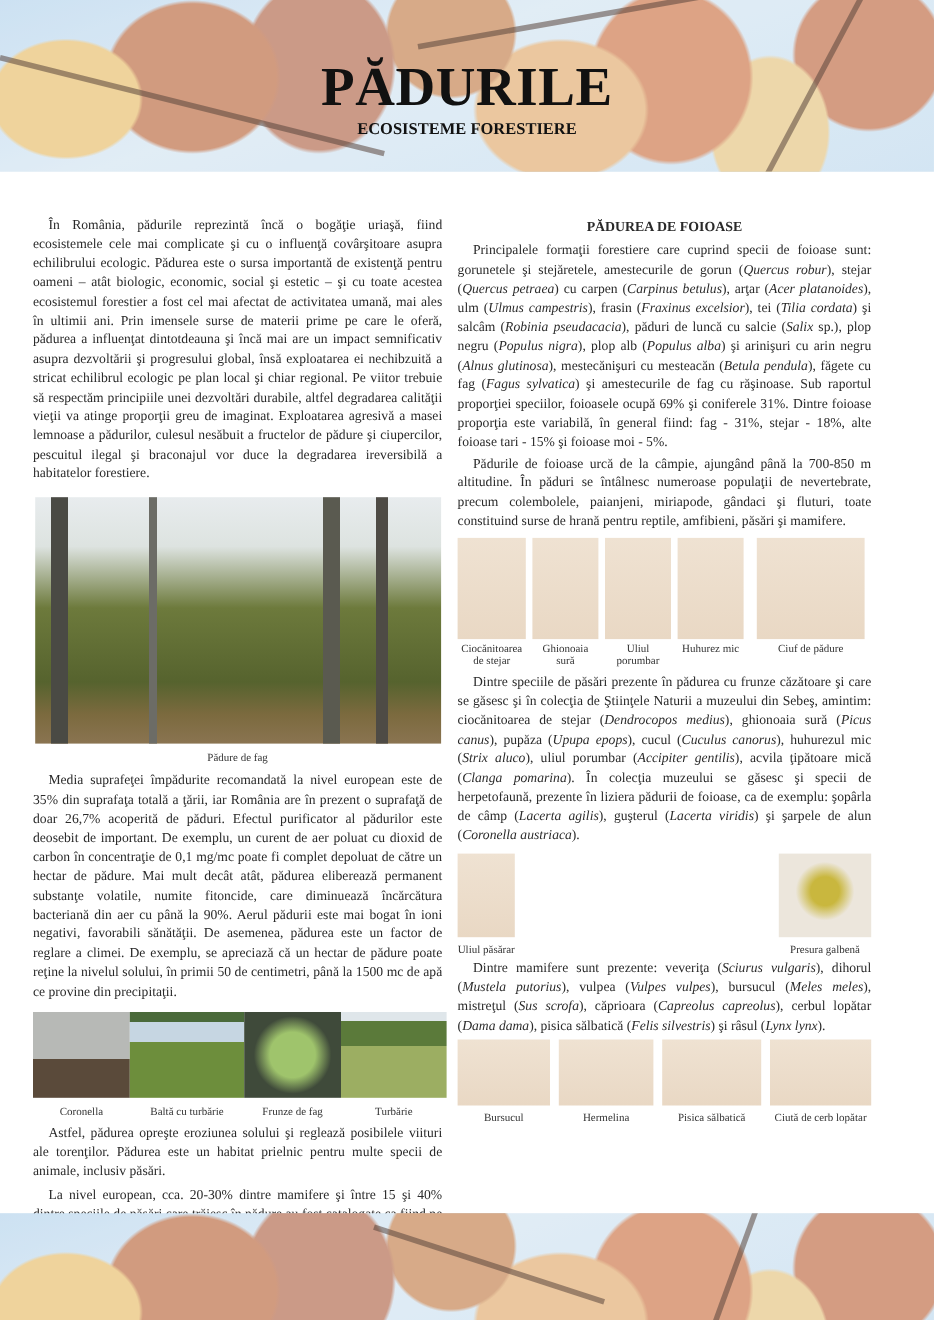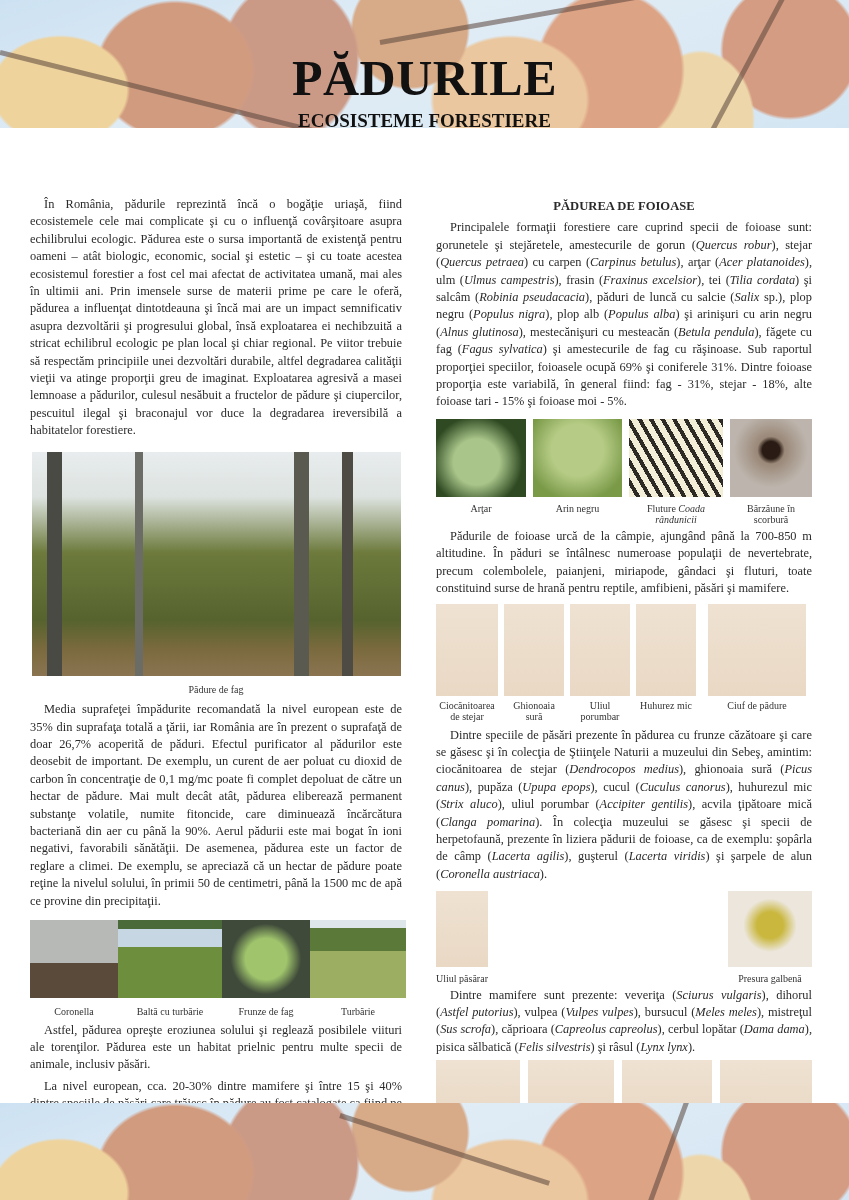--- a/index.html
+++ b/index.html
@@ -10,29 +10,29 @@
       radial-gradient(ellipse 80px 70px at 175px 70px,#c0754e 0 95%,transparent 100%),
       radial-gradient(ellipse 70px 80px at 290px 60px,#b87459 0 95%,transparent 100%),
       radial-gradient(ellipse 60px 60px at 410px 30px,#c88a5b 0 95%,transparent 100%),
       radial-gradient(ellipse 80px 65px at 510px 100px,#e3b27a 0 95%,transparent 100%),
       radial-gradient(ellipse 75px 80px at 610px 70px,#d08056 0 95%,transparent 100%),
       radial-gradient(ellipse 55px 70px at 700px 120px,#e7c88a 0 95%,transparent 100%),
       radial-gradient(ellipse 70px 70px at 790px 50px,#c47652 0 95%,transparent 100%),
       linear-gradient(160deg,#b9d6ee 0%,#d6e6f2 40%,#c3dcef 100%);}
   .banner::after{content:"";position:absolute;inset:0;background:rgba(255,255,255,0.28);}
   .banner .branch{position:absolute;height:5px;background:rgba(90,70,60,0.55);transform-origin:left center;z-index:1;}
-  .banner-top{top:0;height:128px;}
+  .banner-top{top:0;height:156px;}
   .banner-bottom{top:1103px;height:97px;}
   .titles{position:absolute;top:50px;left:0;width:849px;text-align:center;z-index:3;}
   .title{font-size:50px;font-weight:bold;color:#111;letter-spacing:0.5px;line-height:56px;}
-  .subtitle{font-size:19px;font-weight:bold;color:#111;margin-top:4px;}
+  .subtitle{font-size:15px;font-weight:bold;color:#111;margin-top:4px;}
   .col{position:absolute;font-size:12.4px;line-height:17.4px;text-align:justify;}
   .col p{margin:0;text-indent:14px;}
   .left{left:30px;top:196px;width:372px;}
-  .right{left:436px;top:198px;width:376px;}
+  .right{left:416px;top:198px;width:376px;}
   .sec-title{text-align:center;font-weight:bold;font-size:12.6px;margin-bottom:4px;}
   .photo{display:block;border:0;}
   .cap{text-align:center;font-size:10px;line-height:11.5px;color:#333;}
   .fig-row{display:flex;justify-content:space-between;align-items:flex-start;}
   .fig{display:flex;flex-direction:column;align-items:center;}
   .forest{margin:12px 0 0 2px;width:369px;height:224px;
     background:
      linear-gradient(90deg,transparent 0 4%,#4a4a44 4% 8%,transparent 8% 28%,#6c6c66 28% 30%,transparent 30% 71%,#5a5a50 71% 75%,transparent 75% 84%,#4e4b45 84% 87%,transparent 87%),
      linear-gradient(180deg,#e8ecee 0%,#dde3e0 20%,#6d7a3c 45%,#56632e 75%,#7b6a3e 88%,#8a7451 100%);}
   .i em{}
@@ -75,38 +75,20 @@
     </div>
   </div>
   <p style="margin-top:4px">Astfel, pădurea opreşte eroziunea solului şi reglează posibilele viituri ale torenţilor. Pădurea este un habitat prielnic pentru multe specii de animale, inclusiv păsări.</p>
   <p style="margin-top:4px">La nivel european, cca. 20-30% dintre mamifere şi între 15 şi 40% dintre speciile de păsări care trăiesc în pădure au fost catalogate ca fiind pe cale de dispariţie.</p>
 </div>
 
 <div class="col right i">
   <div class="sec-title">PĂDUREA DE FOIOASE</div>
   <p>Principalele formaţii forestiere care cuprind specii de foioase sunt: gorunetele şi stejăretele, amestecurile de gorun (<em>Quercus robur</em>), stejar (<em>Quercus petraea</em>) cu carpen (<em>Carpinus betulus</em>), arţar (<em>Acer platanoides</em>), ulm (<em>Ulmus campestris</em>), frasin (<em>Fraxinus excelsior</em>), tei (<em>Tilia cordata</em>) şi salcâm (<em>Robinia pseudacacia</em>), păduri de luncă cu salcie (<em>Salix</em> sp.), plop negru (<em>Populus nigra</em>), plop alb (<em>Populus alba</em>) şi arinişuri cu arin negru (<em>Alnus glutinosa</em>), mestecănişuri cu mesteacăn (<em>Betula pendula</em>), făgete cu fag (<em>Fagus sylvatica</em>) şi amestecurile de fag cu răşinoase. Sub raportul proporţiei speciilor, foioasele ocupă 69% şi coniferele 31%. Dintre foioase proporţia este variabilă, în general fiind: fag - 31%, stejar - 18%, alte foioase tari - 15% şi foioase moi - 5%.</p>
 
-  <div class="fig-row" style="margin-top:8px">
-    <div class="fig" style="width:90px">
-      <div class="photo" style="width:90px;height:78px;background:radial-gradient(circle at 45% 55%,#a9c58a 0 35%,#2f4a22 70%);"></div>
-      <div class="cap" style="margin-top:6px">Arţar</div>
-    </div>
-    <div class="fig" style="width:89px">
-      <div class="photo" style="width:89px;height:78px;background:radial-gradient(circle at 50% 40%,#b6cc86 0 40%,#7a9a48 80%);"></div>
-      <div class="cap" style="margin-top:6px">Arin negru</div>
-    </div>
-    <div class="fig" style="width:94px">
-      <div class="photo" style="width:94px;height:78px;background:repeating-linear-gradient(60deg,#f2eed8 0 6px,#2d2a26 6px 10px);"></div>
-      <div class="cap" style="margin-top:6px">Fluture <em>Coada rândunicii</em></div>
-    </div>
-    <div class="fig" style="width:82px">
-      <div class="photo" style="width:82px;height:78px;background:radial-gradient(circle at 50% 40%,#2a1c14 0 14%,#9a8878 22%,#bdb5ad 60%);"></div>
-      <div class="cap" style="margin-top:6px">Bărzăune în scorbură</div>
-    </div>
-  </div>
   <p style="margin-top:2px">Pădurile de foioase urcă de la câmpie, ajungând până la 700-850 m altitudine. În păduri se întâlnesc numeroase populaţii de nevertebrate, precum colembolele, paianjeni, miriapode, gândaci şi fluturi, toate constituind surse de hrană pentru reptile, amfibieni, păsări şi mamifere.</p>
 
   <div class="fig-row" style="margin-top:6px">
     <div class="fig" style="width:62px">
       <div class="photo bird" style="width:62px;height:92px;"></div>
       <div class="cap" style="margin-top:4px">Ciocănitoarea de stejar</div>
     </div>
     <div class="fig" style="width:60px">
       <div class="photo bird" style="width:60px;height:92px;"></div>
       <div class="cap" style="margin-top:4px">Ghionoaia sură</div>
@@ -129,21 +111,21 @@
   <div class="fig-row" style="margin-top:8px">
     <div class="fig" style="width:52px">
       <div class="photo bird" style="width:52px;height:76px;"></div>
       <div class="cap" style="margin-top:6px">Uliul păsărar</div>
     </div>
     <div class="fig" style="width:84px">
       <div class="photo" style="width:84px;height:76px;background:radial-gradient(circle at 50% 45%,#c9b73e 0 22%,#ece6dc 45%);"></div>
       <div class="cap" style="margin-top:6px">Presura galbenă</div>
     </div>
   </div>
-  <p style="margin-top:2px">Dintre mamifere sunt prezente: veveriţa (<em>Sciurus vulgaris</em>), dihorul (<em>Astfel putorius</em>), vulpea (<em>Vulpes vulpes</em>), bursucul (<em>Meles meles</em>), mistreţul (<em>Sus scrofa</em>), căprioara (<em>Capreolus capreolus</em>), cerbul lopătar (<em>Dama dama</em>), pisica sălbatică (<em>Felis silvestris</em>) şi râsul (<em>Lynx lynx</em>).</p>
+  <p style="margin-top:2px">Dintre mamifere sunt prezente: veveriţa (<em>Sciurus vulgaris</em>), dihorul (<em>Mustela putorius</em>), vulpea (<em>Vulpes vulpes</em>), bursucul (<em>Meles meles</em>), mistreţul (<em>Sus scrofa</em>), căprioara (<em>Capreolus capreolus</em>), cerbul lopătar (<em>Dama dama</em>), pisica sălbatică (<em>Felis silvestris</em>) şi râsul (<em>Lynx lynx</em>).</p>
 
   <div class="fig-row" style="margin-top:4px">
     <div class="fig" style="width:84px">
       <div class="photo bird" style="width:84px;height:60px;"></div>
       <div class="cap" style="margin-top:6px">Bursucul</div>
     </div>
     <div class="fig" style="width:86px">
       <div class="photo bird" style="width:86px;height:60px;"></div>
       <div class="cap" style="margin-top:6px">Hermelina</div>
     </div>

